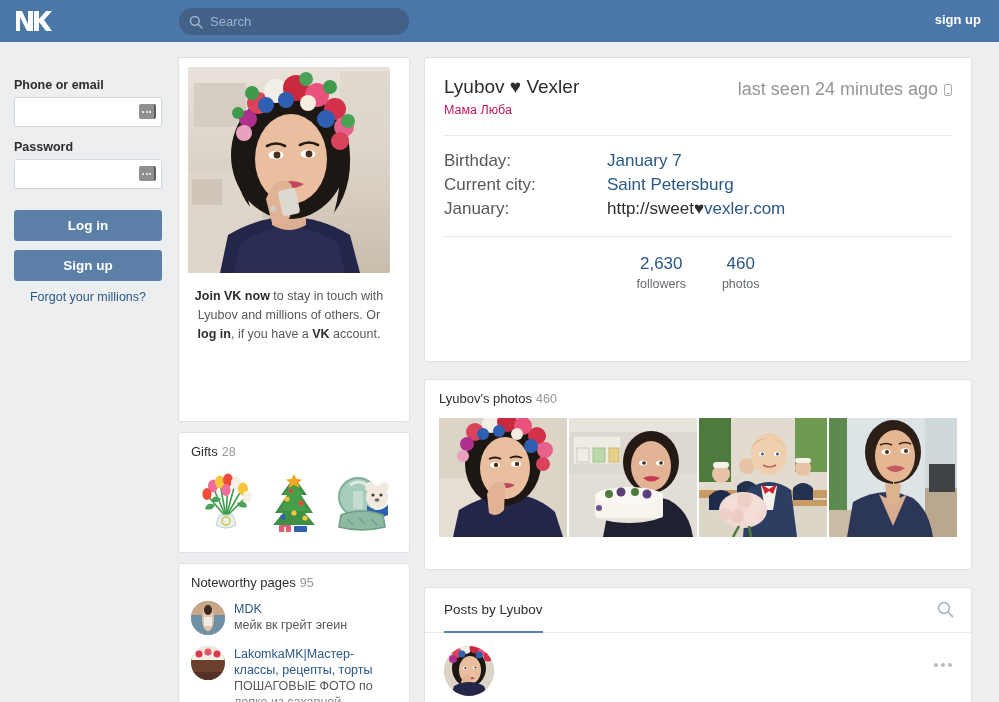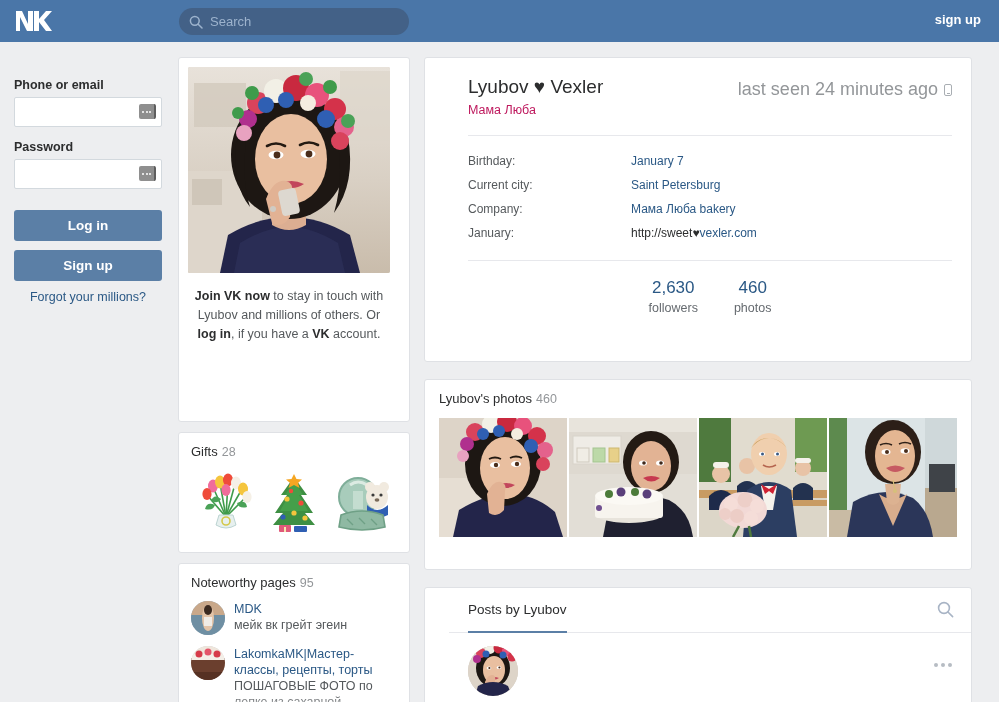--- a/index.html
+++ b/index.html
@@ -113,21 +113,20 @@
     font-size: 12.5px;
     cursor: pointer;
   }
 
   
   .card {
     background: #fff;
     border: 1px solid #dfe1e5;
     border-radius: 3px;
     position: absolute;
-    padding-left: 24px;
   }
 
   
   #photo-card { left: 178px; top: 15px; width: 232px; height: 365px; padding: 9px; }
   #profile-photo {
     width: 202px; height: 206px;
     border-radius: 2px;
     overflow: hidden;
     position: relative;
     background: #d8cfc6;
@@ -217,21 +216,21 @@
     border-radius: 2px;
     display: inline-block;
     position: relative;
   }
   .phone-icon::after {
     content: ""; position: absolute; left: 1.5px; bottom: 1px;
     width: 3px; height: 1px; background: #a9aeb3;
   }
   .hr { height: 1px; background: #e7e8ec; margin: 16px 19px 0 19px; }
   #info-rows { padding: 13px 19px 0 19px; }
-  .info-row { display: flex; font-size: 12px; line-height: 24px; }
+  .info-row { display: flex; font-size: 17px; line-height: 24px; }
   .info-key { width: 163px; color: #55595c; flex: 0 0 163px; }
   .info-val { color: #2a5885; cursor: pointer; }
   .info-val.plain { color: #2c2d2e; cursor: default; }
   .info-val .heart { color: #2c2d2e; }
   .info-val .link-part { color: #2a5885; cursor: pointer; }
   #counters {
     display: flex;
     justify-content: center;
     gap: 36px;
     margin-top: 16px;
@@ -559,24 +558,20 @@
     <div class="hr"></div>
 
     <div id="info-rows">
       <div class="info-row">
         <span class="info-key">Birthday:</span>
         <span class="info-val">January 7</span>
       </div>
       <div class="info-row">
         <span class="info-key">Current city:</span>
         <span class="info-val">Saint Petersburg</span>
-      </div>
-      <div class="info-row">
-        <span class="info-key">Company:</span>
-        <span class="info-val">Мама Люба bakery</span>
       </div>
       <div class="info-row">
         <span class="info-key">January:</span>
         <span class="info-val plain"><span>http://sweet</span><span class="heart">♥</span><span class="link-part">vexler.com</span></span>
       </div>
     </div>
 
     <div class="hr" style="margin-top:15px"></div>
 
     <div id="counters">

